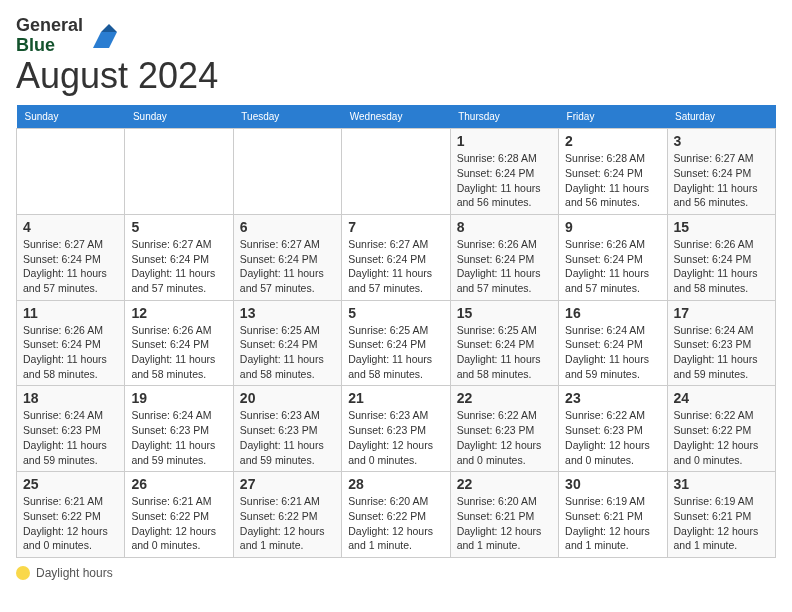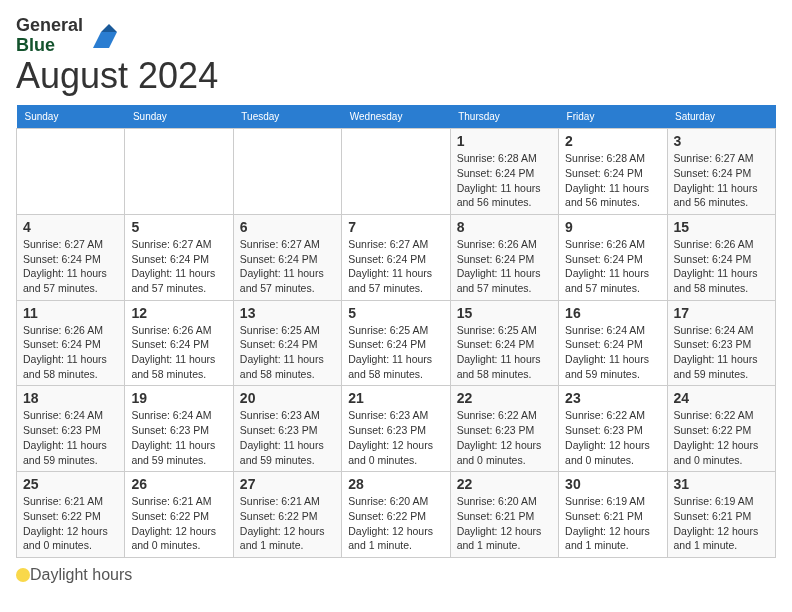--- a/index.html
+++ b/index.html
@@ -83,24 +83,25 @@
       background: #f9f9f9;
     }
     tr td:nth-child(even) {
       background: #fff;
     }
     .empty-cell {
       background: #fff !important;
     }
     .footer {
       margin-top: 8px;
-      font-size: 16px;
+      font-size: 12px;
       color: #555;
       display: flex;
       align-items: center;
+      gap: 6px;
     }
     .footer-dot {
       width: 14px;
       height: 14px;
       background: #f9d84a;
       border-radius: 50%;
       display: inline-block;
     }
   </style>
 </head>

